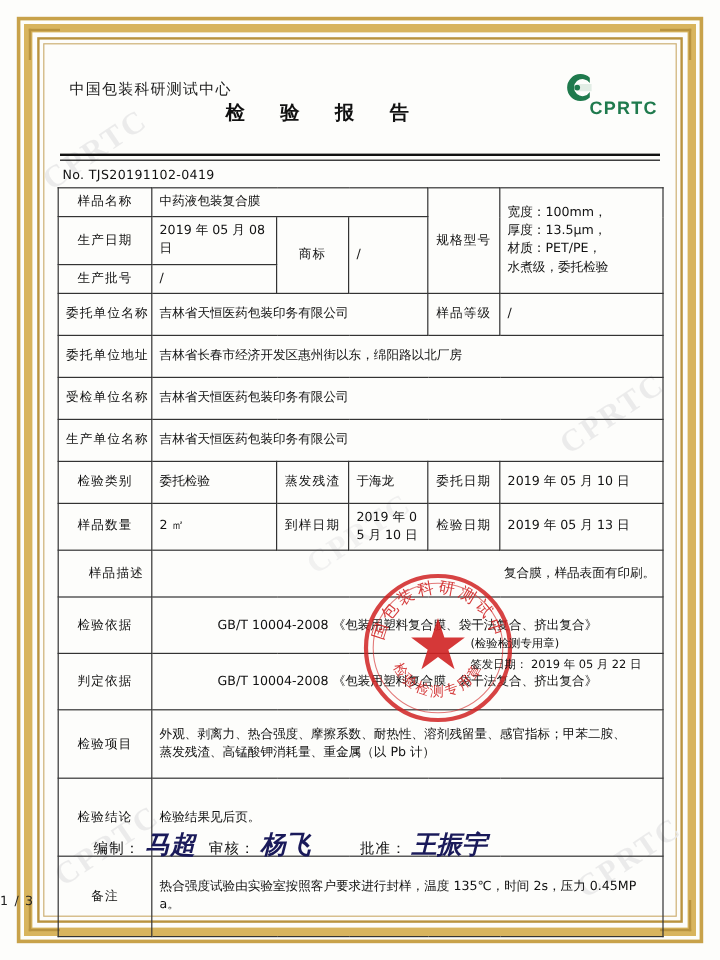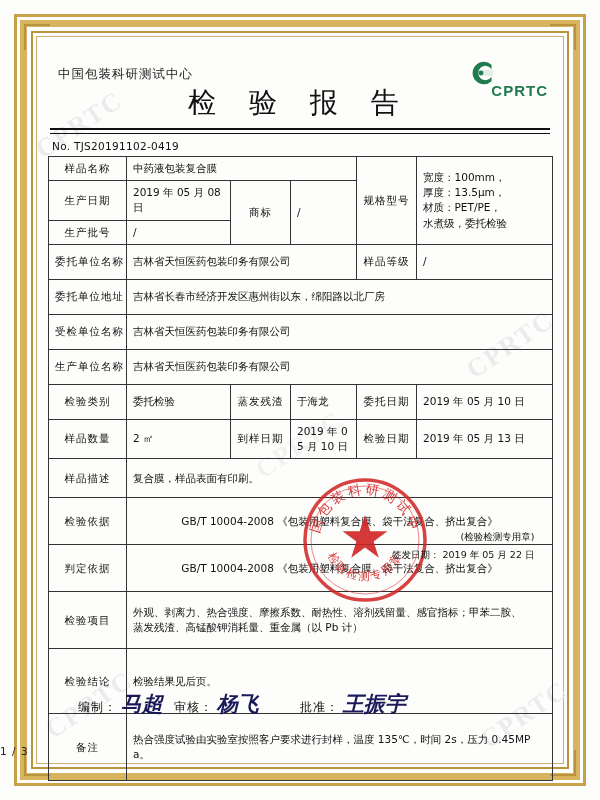--- a/index.html
+++ b/index.html
@@ -57,21 +57,21 @@
 
   
   .content{position:absolute;left:48px;top:58px;width:504px;}
   .head{position:relative;height:70px;}
   .org{
     font-size:12.5px;color:#1b1b1b;letter-spacing:1px;
     position:absolute;left:10px;top:8px;
   }
   .title{
     position:absolute;left:140px;top:26px;
-    font-size:28px;letter-spacing:12px;color:#111;font-weight:normal;
+    font-size:16px;letter-spacing:12px;color:#111;font-weight:bold;
     font-family:"DejaVu Sans","Liberation Sans",sans-serif;
   }
   .logo{position:absolute;right:4px;top:0px;width:86px;height:48px;}
   .logo .mark{
     position:absolute;right:52px;top:2px;width:30px;height:26px;
   }
   .logo .cprtc{
     position:absolute;right:0px;top:24px;font-size:15px;font-weight:bold;
     color:#1f7a4d;letter-spacing:1px;font-family:"Liberation Sans",sans-serif;
   }
@@ -83,37 +83,37 @@
     width:504px;border-collapse:collapse;table-layout:fixed;
     font-size:10.5px;color:#111;border-radius:15px;
   }
   table.main td{
     border:1px solid #333;padding:4px 6px;vertical-align:middle;
     line-height:1.45;word-break:break-all;
   }
   .lbl{text-align:center;letter-spacing:1px;white-space:nowrap;}
   .spec{line-height:1.75;padding-left:8px;}
   .tall{height:26px;}
-  .desc{height:30px;}
+  .desc{height:30px;text-align:right;}
   .basis{height:38px;text-align:center;}
   .items{height:48px;line-height:1.8;}
   .concl{height:56px;}
   .remark{height:58px;}
 
   
   .seal{
     position:absolute;left:300px;top:475px;width:130px;height:130px;
     pointer-events:none;
   }
   .seal svg{display:block;}
   .sealtxt{
     position:absolute;left:392px;top:528px;font-size:9.5px;color:#111;
     line-height:1.9;
   }
-  .sealtxt div{white-space:nowrap;text-align:right;}
+  .sealtxt div{white-space:nowrap;}
 
   
   .sign{
     position:absolute;left:48px;top:690px;width:504px;height:40px;
     font-size:12px;color:#111;
   }
   .sign .cell{position:absolute;top:0;}
   .sign .k{letter-spacing:1px;}
   .sg{
     font-family:Liberation Serif, serif;font-size:21px;color:#1a1a5a;

